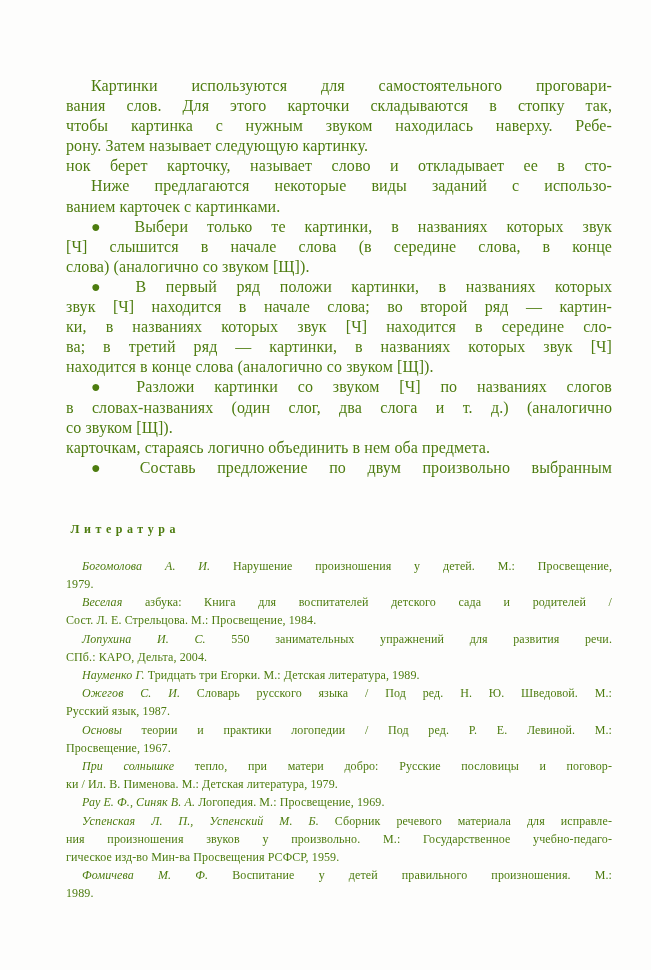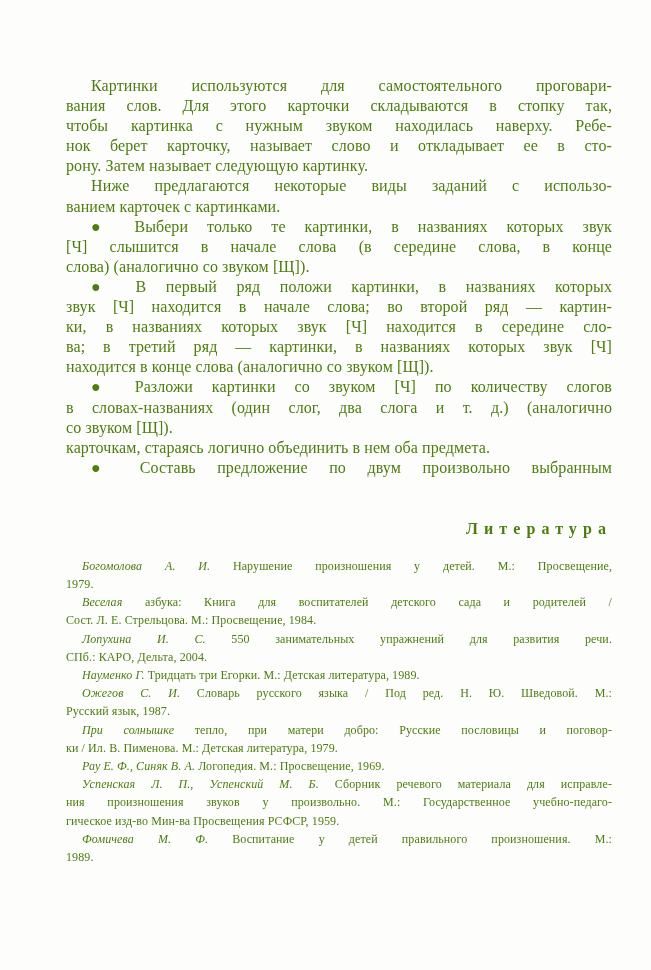--- a/index.html
+++ b/index.html
@@ -34,23 +34,23 @@
     letter-spacing: 0.1px;
   }
   .para .indent { text-indent: 25px; }
   
   .jl { text-align: justify; text-align-last: justify; }
   
   .section-heading {
     margin-top: 40px;
     height: 22px;
     line-height: 22px;
-    text-align: right;
+    text-align: left;
     font-weight: bold;
-    font-size: 16px;
+    font-size: 12px;
     letter-spacing: 0.38em;
     text-indent: 0.38em; 
   }
   
   .refs { margin-top: 17px; }
   .ref { margin: 0; }
   .rline {
     font-size: 12px;
     line-height: 18.2px;
     height: 18.2px;
@@ -64,41 +64,41 @@
 </head>
 <body>
 
 <div class="page">
   <div class="text-block">
     <div id="body-paragraphs">
         <div class="para">
           <div class="bline indent jl">Картинки используются для самостоятельного проговари-</div>
           <div class="bline jl">вания слов. Для этого карточки складываются в стопку так,</div>
           <div class="bline jl">чтобы картинка с нужным звуком находилась наверху. Ребе-</div>
+          <div class="bline">рону. Затем называет следующую картинку.</div>
           <div class="bline jl">нок берет карточку, называет слово и откладывает ее в сто-</div>
-          <div class="bline">рону. Затем называет следующую картинку.</div>
         </div>
         <div class="para">
           <div class="bline indent jl">Ниже предлагаются некоторые виды заданий с использо-</div>
           <div class="bline">ванием карточек с картинками.</div>
         </div>
         <div class="para">
           <div class="bline indent jl">● Выбери только те картинки, в названиях которых звук</div>
           <div class="bline jl">[Ч] слышится в начале слова (в середине слова, в конце</div>
           <div class="bline">слова) (аналогично со звуком [Щ]).</div>
         </div>
         <div class="para">
           <div class="bline indent jl">● В первый ряд положи картинки, в названиях которых</div>
           <div class="bline jl">звук [Ч] находится в начале слова; во второй ряд — картин-</div>
           <div class="bline jl">ки, в названиях которых звук [Ч] находится в середине сло-</div>
           <div class="bline jl">ва; в третий ряд — картинки, в названиях которых звук [Ч]</div>
           <div class="bline">находится в конце слова (аналогично со звуком [Щ]).</div>
         </div>
         <div class="para">
-          <div class="bline indent jl">● Разложи картинки со звуком [Ч] по количеству слогов</div>
+          <div class="bline indent jl">● Разложи картинки со звуком [Ч] по названиях слогов</div>
           <div class="bline jl">в словах-названиях (один слог, два слога и т. д.) (аналогично</div>
           <div class="bline">со звуком [Щ]).</div>
         </div>
         <div class="para">
           <div class="bline">карточкам, стараясь логично объединить в нем оба предмета.</div>
           <div class="bline indent jl">● Составь предложение по двум произвольно выбранным</div>
         </div>
       </div>
     <div class="section-heading">Литература</div>
     <div id="references" class="refs">
@@ -115,20 +115,24 @@
           <div class="rline"><span>СПб.: КАРО, Дельта, 2004.</span></div>
         </div>
         <div class="ref">
           <div class="rline indent"><em>Науменко Г.</em><span> Тридцать три Егорки. М.: Детская литература, 1989.</span></div>
         </div>
         <div class="ref">
           <div class="rline indent jl"><em>Ожегов С. И.</em><span> Словарь русского языка / Под ред. Н. Ю. Шведовой. М.:</span></div>
           <div class="rline"><span>Русский язык, 1987.</span></div>
         </div>
         <div class="ref">
+          <div class="rline indent jl"><em>Основы</em><span> теории и практики логопедии / Под ред. Р. Е. Левиной. М.:</span></div>
+          <div class="rline"><span>Просвещение, 1967.</span></div>
+        </div>
+        <div class="ref">
           <div class="rline indent jl"><em>При солнышке</em><span> тепло, при матери добро: Русские пословицы и поговор-</span></div>
           <div class="rline"><span>ки / Ил. В. Пименова. М.: Детская литература, 1979.</span></div>
         </div>
         <div class="ref">
           <div class="rline indent"><em>Рау Е. Ф., Синяк В. А.</em><span> Логопедия. М.: Просвещение, 1969.</span></div>
         </div>
         <div class="ref">
           <div class="rline indent jl"><em>Успенская Л. П., Успенский М. Б.</em><span> Сборник речевого материала для исправле-</span></div>
           <div class="rline jl"><span>ния произношения звуков у произвольно. М.: Государственное учебно-педаго-</span></div>
           <div class="rline"><span>гическое изд-во Мин-ва Просвещения РСФСР, 1959.</span></div>

